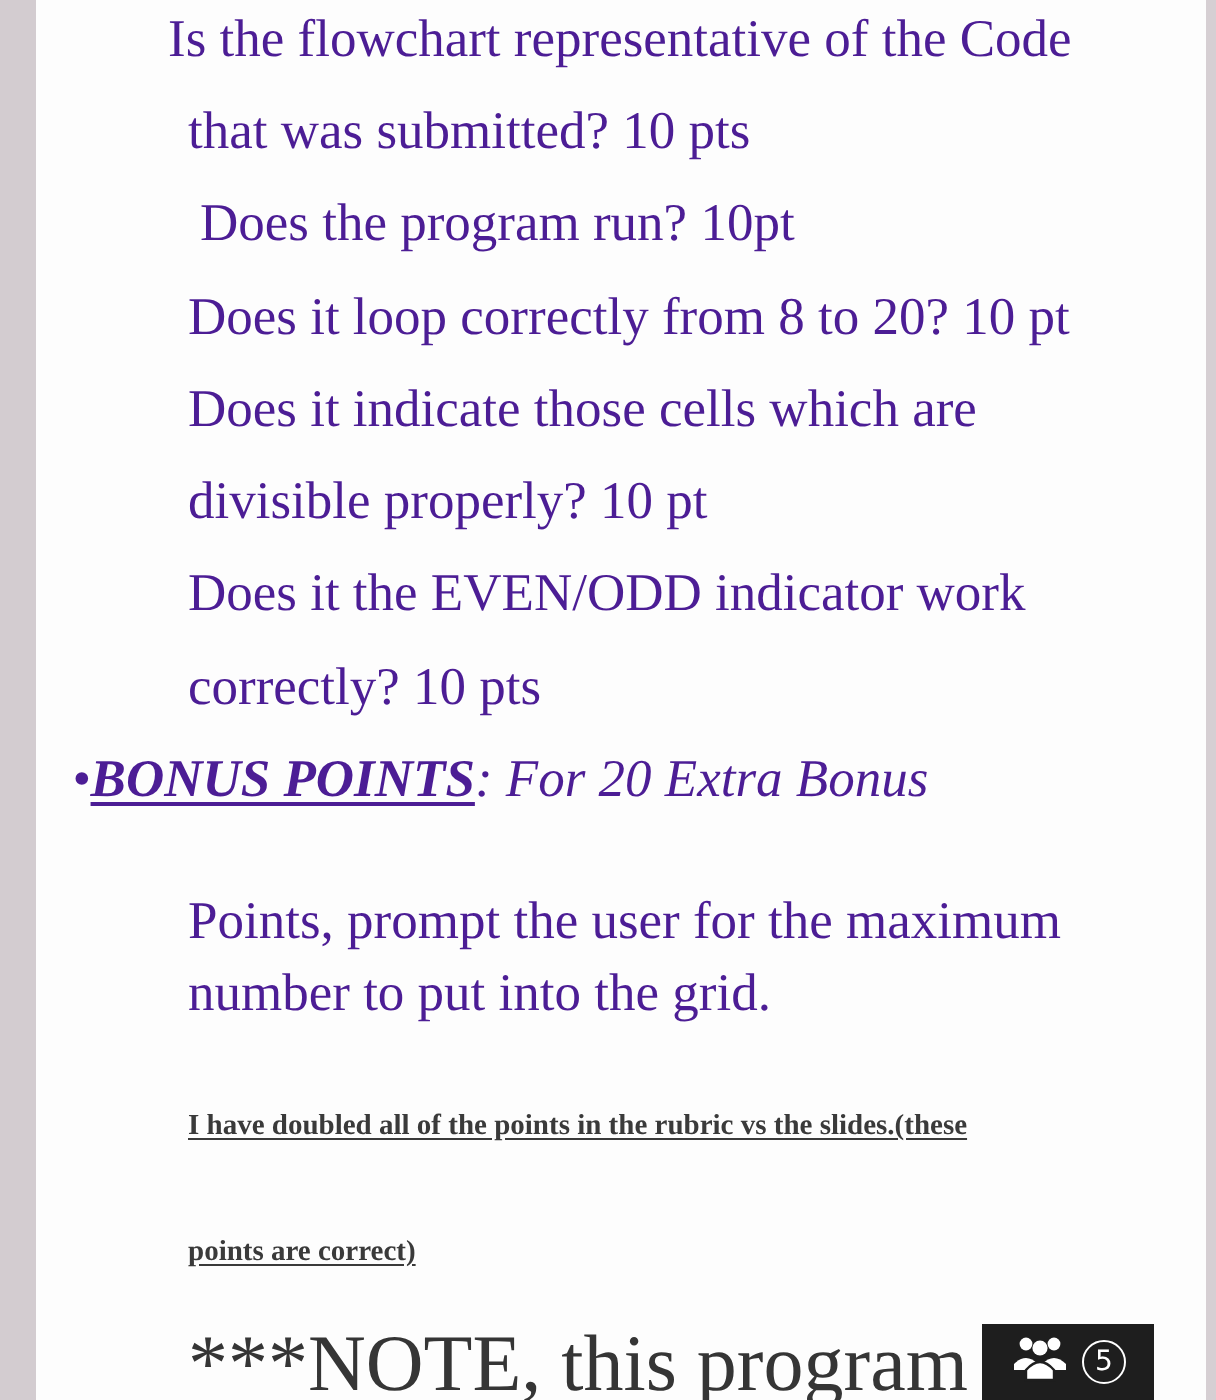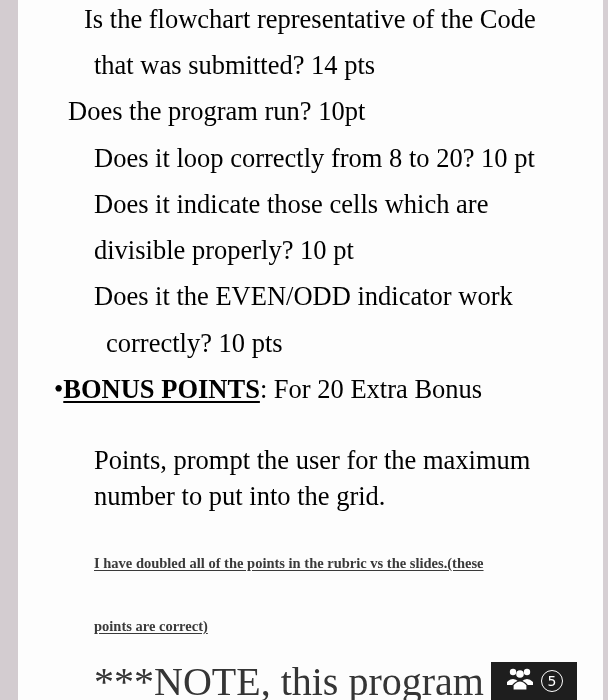--- a/index.html
+++ b/index.html
@@ -10,21 +10,21 @@
   }
   .page {
     position: absolute; left: 18px; top: 0; width: 585px; height: 700px;
     background: #fdfdfd;
   }
   .gutter-right {
     position: absolute; left: 603px; top: 0; width: 5px; height: 700px;
     background: #d6cfd3;
   }
   .line {
-    position: absolute; white-space: nowrap; color: #000000;
+    position: absolute; white-space: nowrap; color: #4c1d95;
     font-size: 26.5px; line-height: 30px;
   }
   .bold-u { font-weight: bold; text-decoration: underline; text-underline-offset: 3px; }
   .small-note {
     position: absolute; white-space: nowrap; color: #3a3a3a;
     font-size: 14.5px; font-weight: bold; text-decoration: underline;
     text-underline-offset: 2px;
   }
   .note-big {
     position: absolute; white-space: nowrap; color: #353535;
@@ -40,29 +40,29 @@
     display: flex; align-items: center; justify-content: center; box-sizing: border-box;
   }
 </style>
 </head>
 <body>
 
 <div class="page"></div>
 <div class="gutter-right"></div>
 
 <div class="line" style="left:84px; top:4px;">Is the flowchart representative of the Code</div>
-<div class="line" style="left:94px; top:50px;">that was submitted? 14 pts</div>
-<div class="line" style="left:68px; top:96px;">Does the program run?  10pt</div>
+<div class="line" style="left:94px; top:50px;">that was submitted? 10 pts</div>
+<div class="line" style="left:100px; top:96px;">Does the program run?  10pt</div>
 <div class="line" style="left:94px; top:143px;">Does it loop correctly from 8 to 20?  10 pt</div>
 <div class="line" style="left:94px; top:189px;">Does it indicate those cells which are</div>
 <div class="line" style="left:94px; top:235px;">divisible properly? 10 pt</div>
 <div class="line" style="left:94px; top:281px;">Does it the EVEN/ODD indicator work</div>
-<div class="line" style="left:94px; top:328px;margin-left:12px;">correctly?  10 pts</div>
+<div class="line" style="left:94px; top:328px;">correctly?  10 pts</div>
 
-<div class="line" style="left:54px; top:374px;"><span>•</span><span class="bold-u">BONUS POINTS</span><span>: For 20 Extra Bonus</span></div>
+<div class="line" style="left:36px; top:374px;font-style:italic;"><span>•</span><span class="bold-u">BONUS POINTS</span><span>: For 20 Extra Bonus</span></div>
 <div class="line" style="left:94px; top:445px;">Points, prompt the user for the maximum</div>
 <div class="line" style="left:94px; top:481px;">number to put into the grid.</div>
 
 <div class="small-note" style="left:94px; top:555px;">I have doubled all of the points in the rubric vs the slides.(these</div>
 <div class="small-note" style="left:94px; top:618px;">points are correct)</div>
 
 <div class="note-big" style="left:94px; top:660px;">***NOTE, this program</div>
 
 <div class="participants">
   <span>

